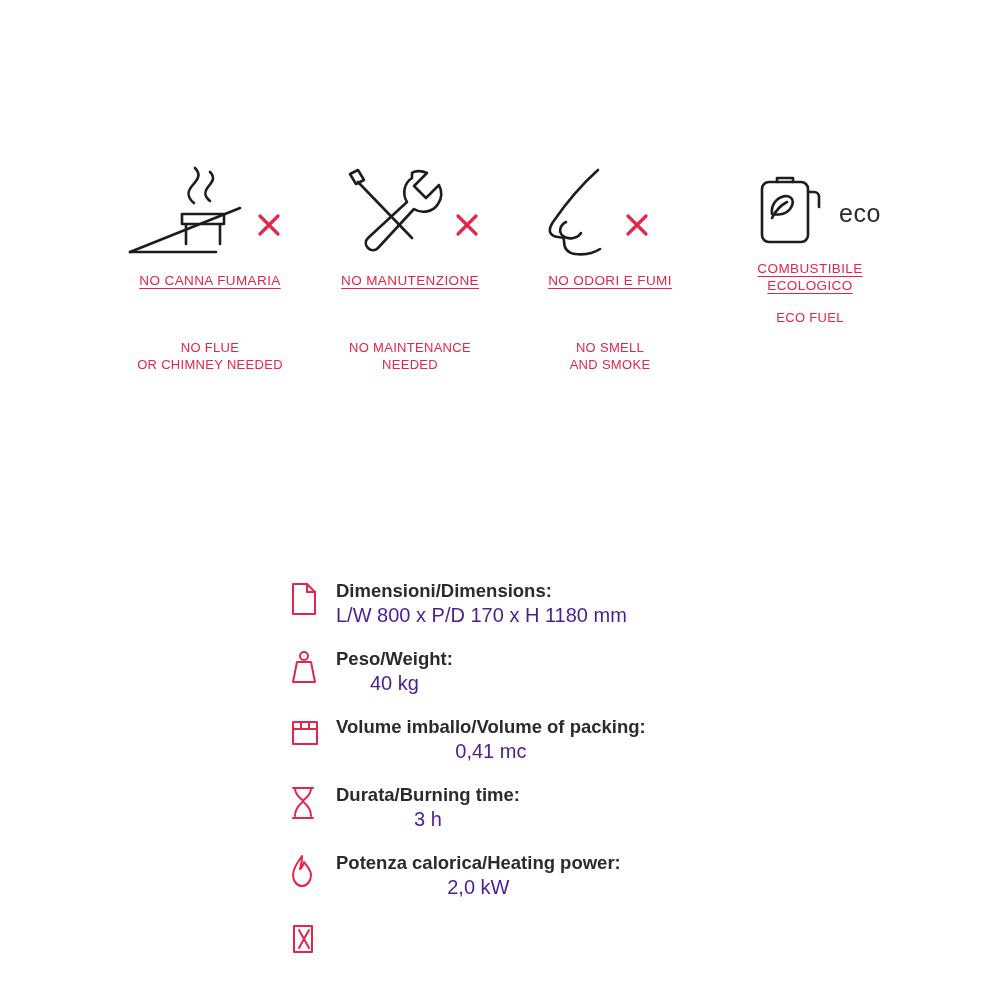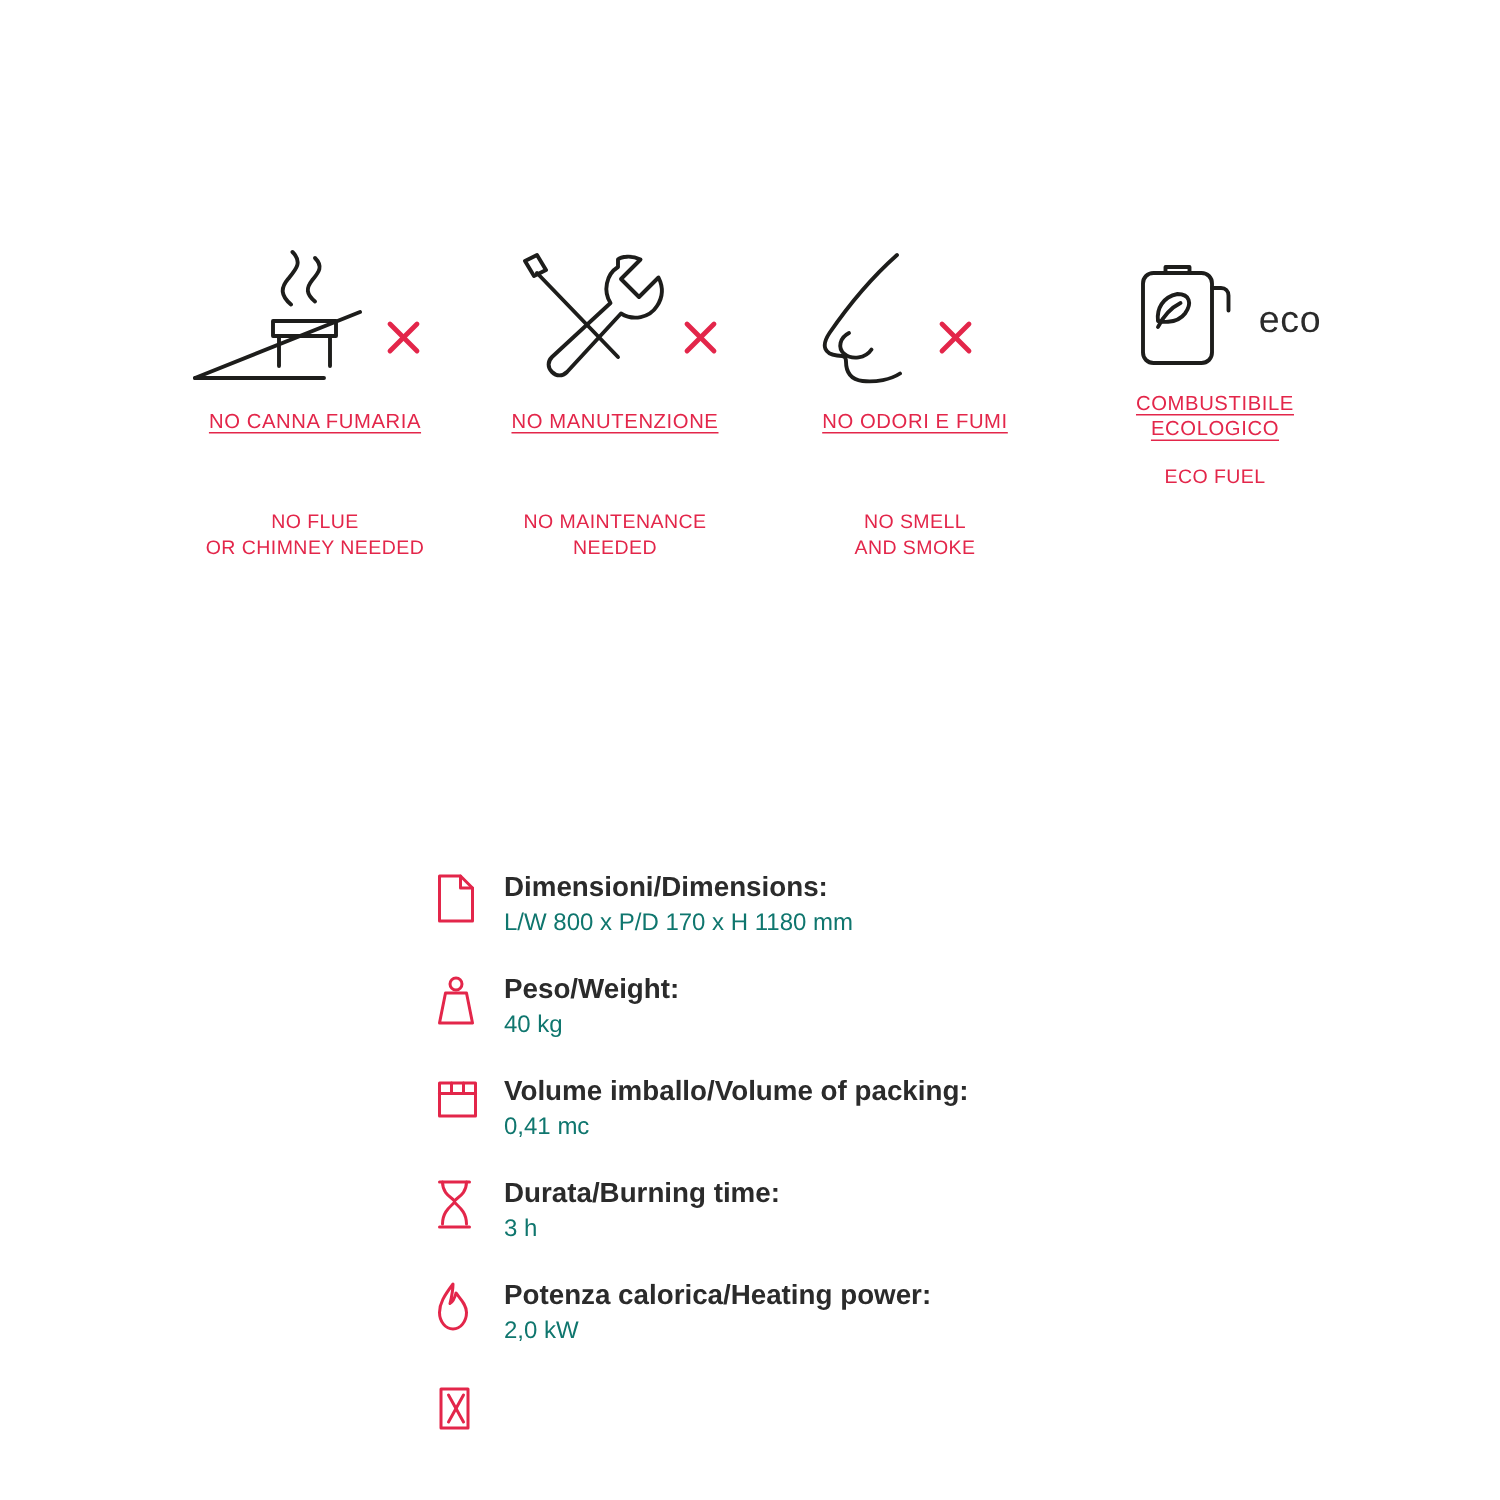--- a/index.html
+++ b/index.html
@@ -87,23 +87,24 @@
     justify-content: flex-start;
   }
   .spec-text { padding-top: 0; }
   .spec-title {
     font-size: 18.5px;
     color: #2b2b2b;
     font-weight: bold;
     line-height: 24px;
   }
   .spec-value {
-    font-size: 16px;
-    color: #0f766e;
+    font-size: 20px;
+    color: #4c1d95;
     line-height: 25px;
+    text-align: center;
   }
   .eco-text {
     font-size: 25px;
     color: #2b2b2b;
     letter-spacing: 0.5px;
     margin-top: 6px;
     text-align: center;
   }
 </style>
 </head>

